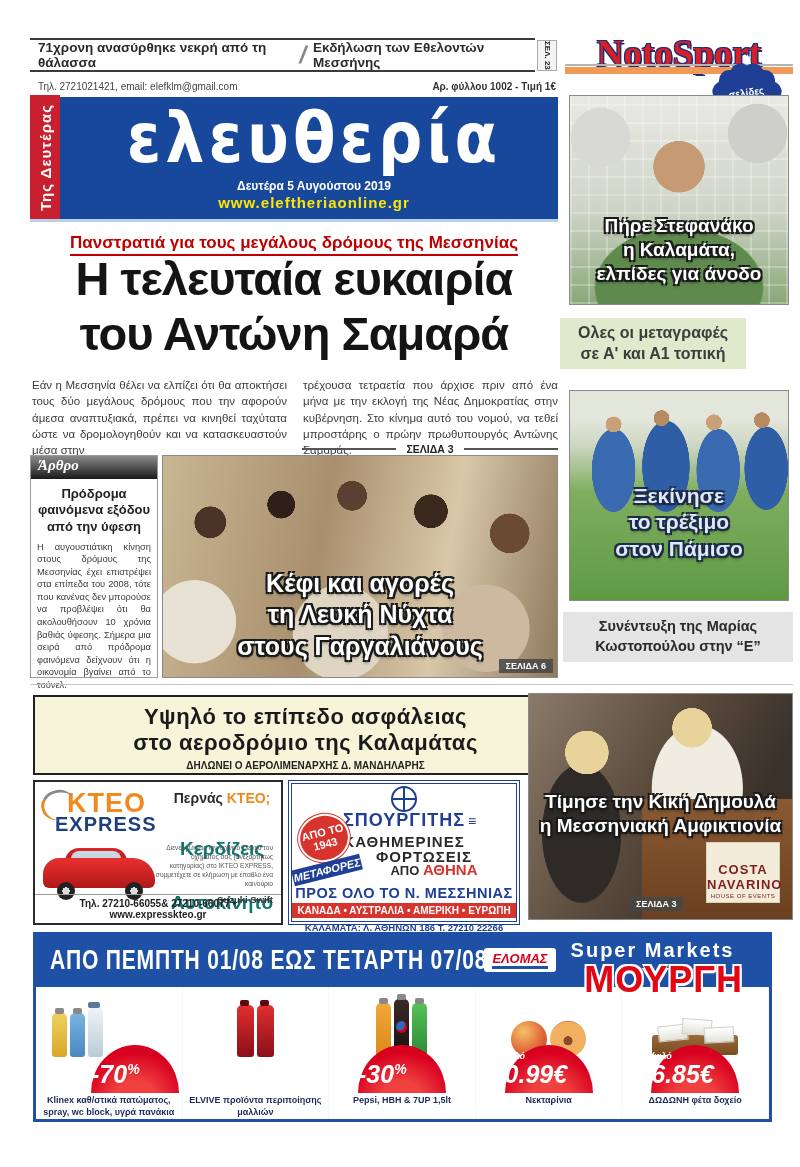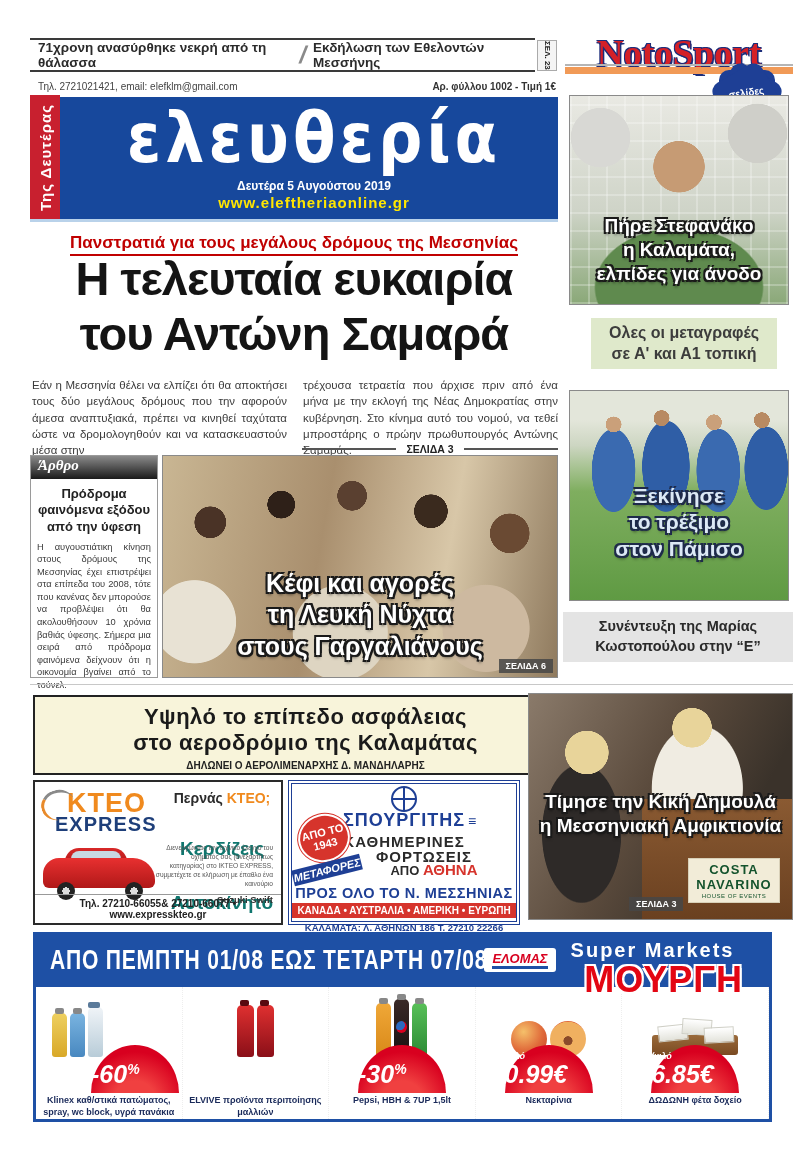--- a/index.html
+++ b/index.html
@@ -88,21 +88,21 @@
       radial-gradient(circle 26px at 50% 34%, #c69b74 98%, transparent),
       radial-gradient(circle 30px at 14% 20%, #d8d8d4 98%, transparent),
       radial-gradient(circle 30px at 86% 18%, #cfcfc9 98%, transparent),
       radial-gradient(ellipse 85px 60px at 50% 92%, #5f8a4e 98%, transparent),
       repeating-linear-gradient(90deg, rgba(255,255,255,.25) 0 2px, transparent 2px 18px),
       repeating-linear-gradient(0deg, rgba(255,255,255,.25) 0 2px, transparent 2px 18px),
       linear-gradient(#e9e9e3,#cfd4c8 55%,#8aa878);
   }
   .photo-gk .cap { top:118px; font-size:19px; }
 
-  .green-box { position:absolute; left:591px; top:318px; width:186px; height:51px;
+  .green-box { position:absolute; left:560px; top:318px; width:186px; height:51px;
     background:#dfe9cb; display:flex; align-items:center; justify-content:center;
     text-align:center; font-weight:bold; font-size:16px; color:#3c3c3c; line-height:1.3; }
 
   .photo-run { left:569px; top:390px; width:220px; height:211px;
     background:
       radial-gradient(circle 8px at 20% 16%, #caa07a 98%, transparent),
       radial-gradient(circle 8px at 42% 13%, #b88a62 98%, transparent),
       radial-gradient(circle 8px at 66% 15%, #caa07a 98%, transparent),
       radial-gradient(circle 8px at 88% 14%, #b88a62 98%, transparent),
       radial-gradient(ellipse 22px 42px at 20% 38%, #3a6ab0 98%, transparent),
@@ -146,22 +146,22 @@
     background:
       radial-gradient(circle 22px at 22% 26%, #e8d49a 98%, transparent),
       radial-gradient(circle 20px at 62% 15%, #e8d49a 98%, transparent),
       radial-gradient(ellipse 40px 70px at 20% 62%, #2e2a28 98%, transparent),
       radial-gradient(ellipse 46px 64px at 64% 42%, #f0ece2 98%, transparent),
       linear-gradient(118deg, #8a7a6a, #5a4a3c 45%, #3a322a 75%);
   }
   .photo-pod .podium { position:absolute; right:0; bottom:0; width:150px; height:120px;
     background:linear-gradient(#8a5a32,#6a4020); }
   .photo-pod .cap { top:96px; font-size:19px; }
-  .pod-sign { position:absolute; right:12px; bottom:16px; width:92px; background:#f2ecd8;
-    text-align:center; color:#14532d; padding:4px 0 3px; border:1px solid #d8d0b8; }
+  .pod-sign { position:absolute; right:12px; bottom:16px; width:74px; background:#f2ecd8;
+    text-align:center; color:#7f1d1d; padding:20px 0 3px; border:1px solid #d8d0b8; }
   .pod-sign .l1 { font-size:13px; font-weight:bold; letter-spacing:1px; line-height:1.1; }
   .pod-sign .l3 { font-size:6px; letter-spacing:.5px; margin-top:1px; }
 
   
   .kteo { position:absolute; left:33px; top:780px; width:250px; height:145px;
     border:2px solid #2a2a2a; background:#fff; }
   .kteo-logo { position:absolute; left:10px; top:6px; }
   .kteo-logo .swoosh { position:absolute; left:-4px; top:2px; width:34px; height:30px;
     border-left:3px solid #e88a2a; border-top:3px solid #8a8a8a; border-radius:50% 50% 0 50%;
     transform:rotate(-18deg); }
@@ -444,21 +444,21 @@
     <div class="mk-row">
 
       <div class="mk-item">
         <div class="mk-art" style="justify-content:flex-start; padding-left:16px;">
           <div class="bottle bt-yellow"></div>
           <div class="bottle bt-blue"></div>
           <div class="bottle bt-spray"></div>
         </div>
         <div class="dome" style="left:68%;">
           <div class="unit"></div>
-          <div class="val"><span>-60</span><sup>%</sup></div>
+          <div class="val"><span>-70</span><sup>%</sup></div>
         </div>
         <div class="mk-cap">Klinex καθ/στικά πατώματος, spray, wc block, υγρά πανάκια</div>
       </div>
 
       <div class="mk-item">
         <div class="mk-art">
           <div class="bottle bt-red"></div>
           <div class="bottle bt-red"></div>
         </div>
         <div class="mk-cap">ELVIVE προϊόντα περιποίησης μαλλιών</div>

